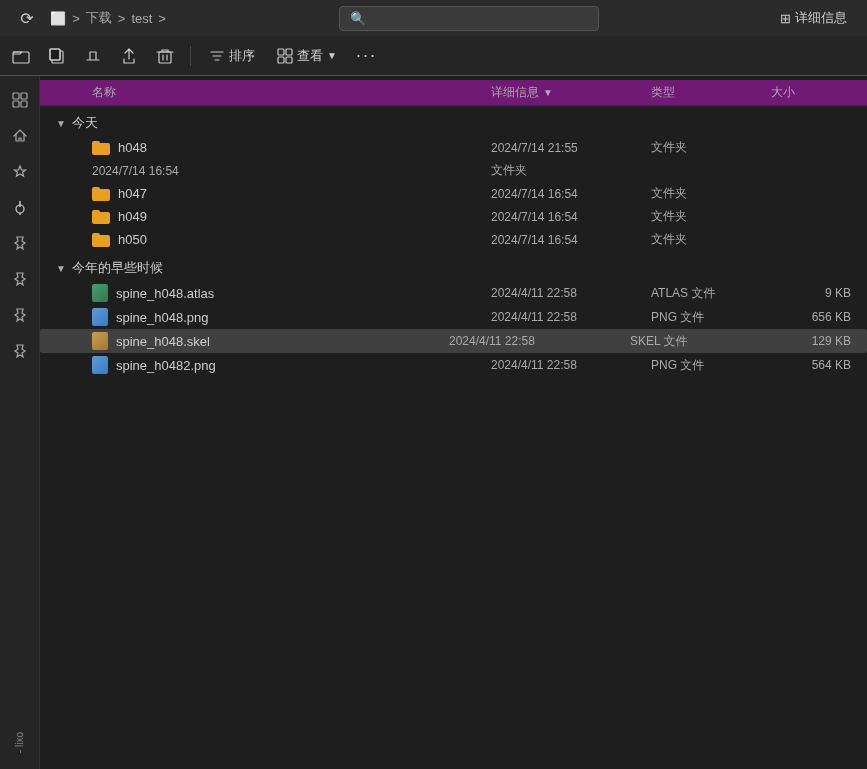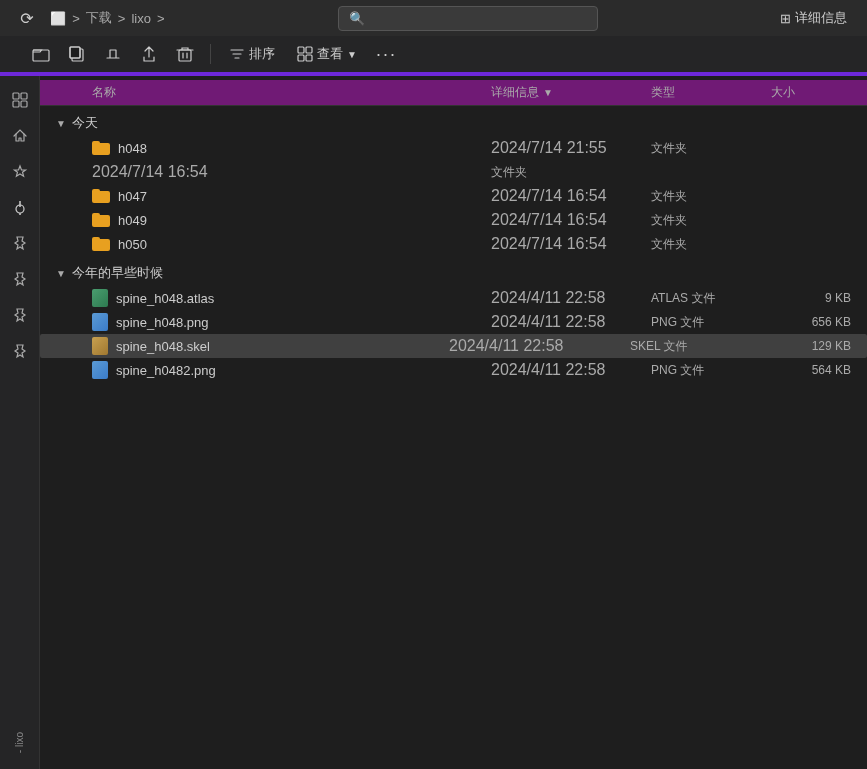--- a/index.html
+++ b/index.html
@@ -58,23 +58,23 @@
       font-size: 13px;
       flex: 1;
     }
 
     
     .toolbar {
       height: 40px;
       background: #252526;
       display: flex;
       align-items: center;
-      padding: 0 26px;
+      padding: 0 6px;
       gap: 6px;
-      border-bottom: 4px solid #6d28d9;
+      border-bottom: 1px solid #6d28d9;
       flex-shrink: 0;
     }
     .toolbar-btn {
       width: 30px;
       height: 30px;
       display: flex;
       align-items: center;
       justify-content: center;
       border-radius: 4px;
       cursor: pointer;
@@ -249,21 +249,21 @@
     }
     .icon-file-png {
       background: linear-gradient(135deg, #5b9bd5 0%, #3a7bc8 100%);
       border-radius: 2px;
     }
     .icon-file-skel {
       background: linear-gradient(135deg, #c8a050 0%, #a07830 100%);
       border-radius: 2px;
     }
 
-    .file-date { color: #aaaaaa; font-size: 16px; }
+    .file-date { color: #aaaaaa; font-size: 12px; }
     .file-type { color: #aaaaaa; font-size: 12px; }
     .file-size { color: #aaaaaa; font-size: 12px; text-align: right; }
 
     
     .sidebar-user {
       margin-top: auto;
       padding: 8px 0;
       display: flex;
       flex-direction: column;
       align-items: center;
@@ -280,21 +280,21 @@
 <body>
 
 <div class="title-bar">
   <button class="toolbar-btn" title="刷新">⟳</button>
 
   <div class="title-bar-nav">
     <span>⬜</span>
     <span>&gt;</span>
     <span>下载</span>
     <span>&gt;</span>
-    <span>lixo</span>
+    <span>test</span>
     <span>&gt;</span>
   </div>
 
   <div class="title-bar-search">
     <div class="search-box">
       <span>🔍</span>
     </div>
   </div>
 
   <div class="toolbar-group">

